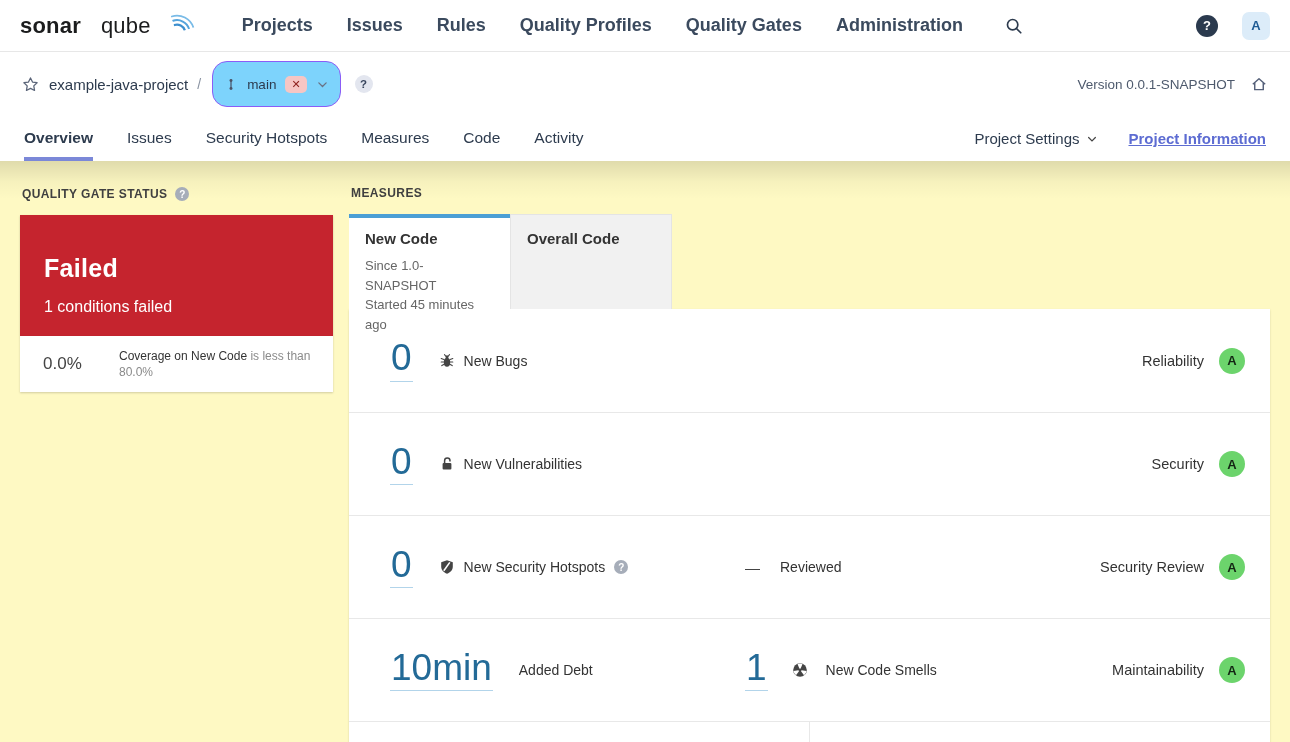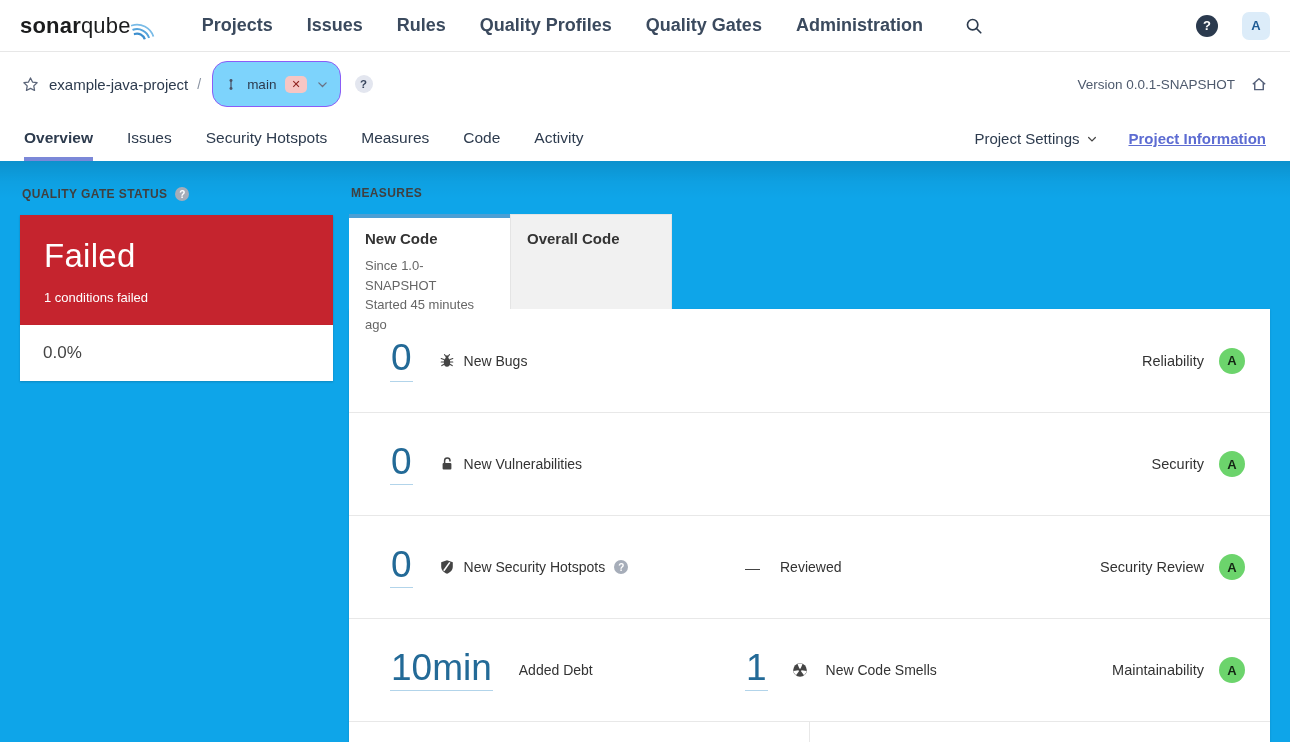--- a/index.html
+++ b/index.html
@@ -10,21 +10,21 @@
     font-family:"Liberation Sans","DejaVu Sans",sans-serif;
     color:#333;
   }
   svg { display:block; }
 
   
   .topnav {
     height:52px; background:#fff; border-bottom:1px solid #e7e7e7;
     display:flex; align-items:center; padding:0 20px;
   }
-  .logo { display:flex; align-items:flex-end; font-size:22px; color:#1b1c1d; margin-right:46px; cursor:pointer; }
+  .logo { display:flex; align-items:flex-start; font-size:22px; color:#1b1c1d; margin-right:46px; cursor:pointer;gap:20px; }
   .logo .bold { font-weight:700; letter-spacing:.2px; }
   .logo .light { font-weight:400; letter-spacing:.2px; }
   .logo svg { margin:-7px 0 0 1px; transform:rotate(-18deg); }
   .nav-items { display:flex; gap:34px; }
   .nav-item { font-size:18px; font-weight:600; color:#3b4a5e; cursor:pointer; }
   .search-btn { margin-left:42px; cursor:pointer; }
   .topnav .spacer { flex:1; }
   .help-circle-dark {
     width:22px; height:22px; border-radius:50%; background:#2b3a4e; color:#fff;
     font-size:13px; font-weight:700; display:grid; place-items:center; margin-right:24px; cursor:pointer;
@@ -61,21 +61,21 @@
   .tab {
     margin-right:34px; font-size:15.5px; color:#2d3b4e; display:flex; align-items:center;
     border-bottom:4px solid transparent; padding-top:3px; cursor:pointer;
   }
   .tab.active { font-weight:700; border-bottom-color:#7b88d8; }
   .tabsbar .right { margin-left:auto; display:flex; align-items:center; gap:30px; }
   .proj-settings { font-size:15px; color:#2d3b4e; display:flex; align-items:center; gap:7px; cursor:pointer; }
   .proj-info { font-size:15px; font-weight:700; color:#5d6cd2; text-decoration:underline; cursor:pointer; }
 
   
-  .content { position:relative; height:581px; padding:26px 20px 0; background:#0ea5e9; }
+  .content { position:relative; height:581px; padding:26px 20px 0; background:#fef9c3; }
   .content::before {
     content:""; position:absolute; left:0; top:0; right:0; height:38px; pointer-events:none;
     background:linear-gradient(to bottom, rgba(0,0,0,.12), rgba(0,0,0,.03) 55%, rgba(0,0,0,0));
   }
   .cols { display:flex; gap:16px; position:relative; }
 
   .section-title {
     font-size:12px; font-weight:700; color:#404040; letter-spacing:.4px;
     display:flex; align-items:center; gap:8px; margin:0 0 14px 2px; line-height:13px;
   }
@@ -83,22 +83,22 @@
     width:14px; height:14px; border-radius:50%; background:#a6adb9; color:#fff;
     font-size:10px; font-weight:700; display:grid; place-items:center; cursor:pointer;
   }
 
   
   .left-col { width:313px; flex:none; }
   .qg-failed {
     background:#c5242e; color:#fff; padding:22px 24px 20px;
     box-shadow:0 1px 2px rgba(7,7,7,.2);
   }
-  .qg-status { font-size:33px; font-weight:400; letter-spacing:.3px; }
-  .qg-conditions { font-size:13px; margin-top:15px; }
+  .qg-status { font-size:25px; font-weight:700; letter-spacing:.3px;margin-top:17px; }
+  .qg-conditions { font-size:16px; margin-top:15px; }
   .qg-condition {
     background:#fff; display:flex; align-items:center; padding:12px 16px 12px 23px;
     box-shadow:0 1px 2px rgba(7,7,7,.18); min-height:56px;
   }
   .cond-value { font-size:17px; color:#444; width:58px; flex:none; margin-right:18px; }
   .cond-text { font-size:12px; line-height:1.35; color:#8a8a8a; }
   .cond-text .metric { color:#333; }
 
   
   .meas-col { flex:1; min-width:0; }
@@ -231,20 +231,24 @@
       <div class="section-title">
         <span>QUALITY GATE STATUS</span>
         <span class="help-badge">?</span>
       </div>
       <div class="qg-failed">
         <div class="qg-status">Failed</div>
         <div class="qg-conditions">1 conditions failed</div>
       </div>
       <div class="qg-condition">
         <span class="cond-value">0.0%</span>
+        <span class="cond-text">
+          <span class="metric">Coverage on New Code</span>
+          <span>is less than 80.0%</span>
+        </span>
       </div>
     </div>
 
     <div class="meas-col">
       <div class="section-title">
         <span>MEASURES</span>
       </div>
 
       <div class="mtabs">
         <div class="mtab-new">

